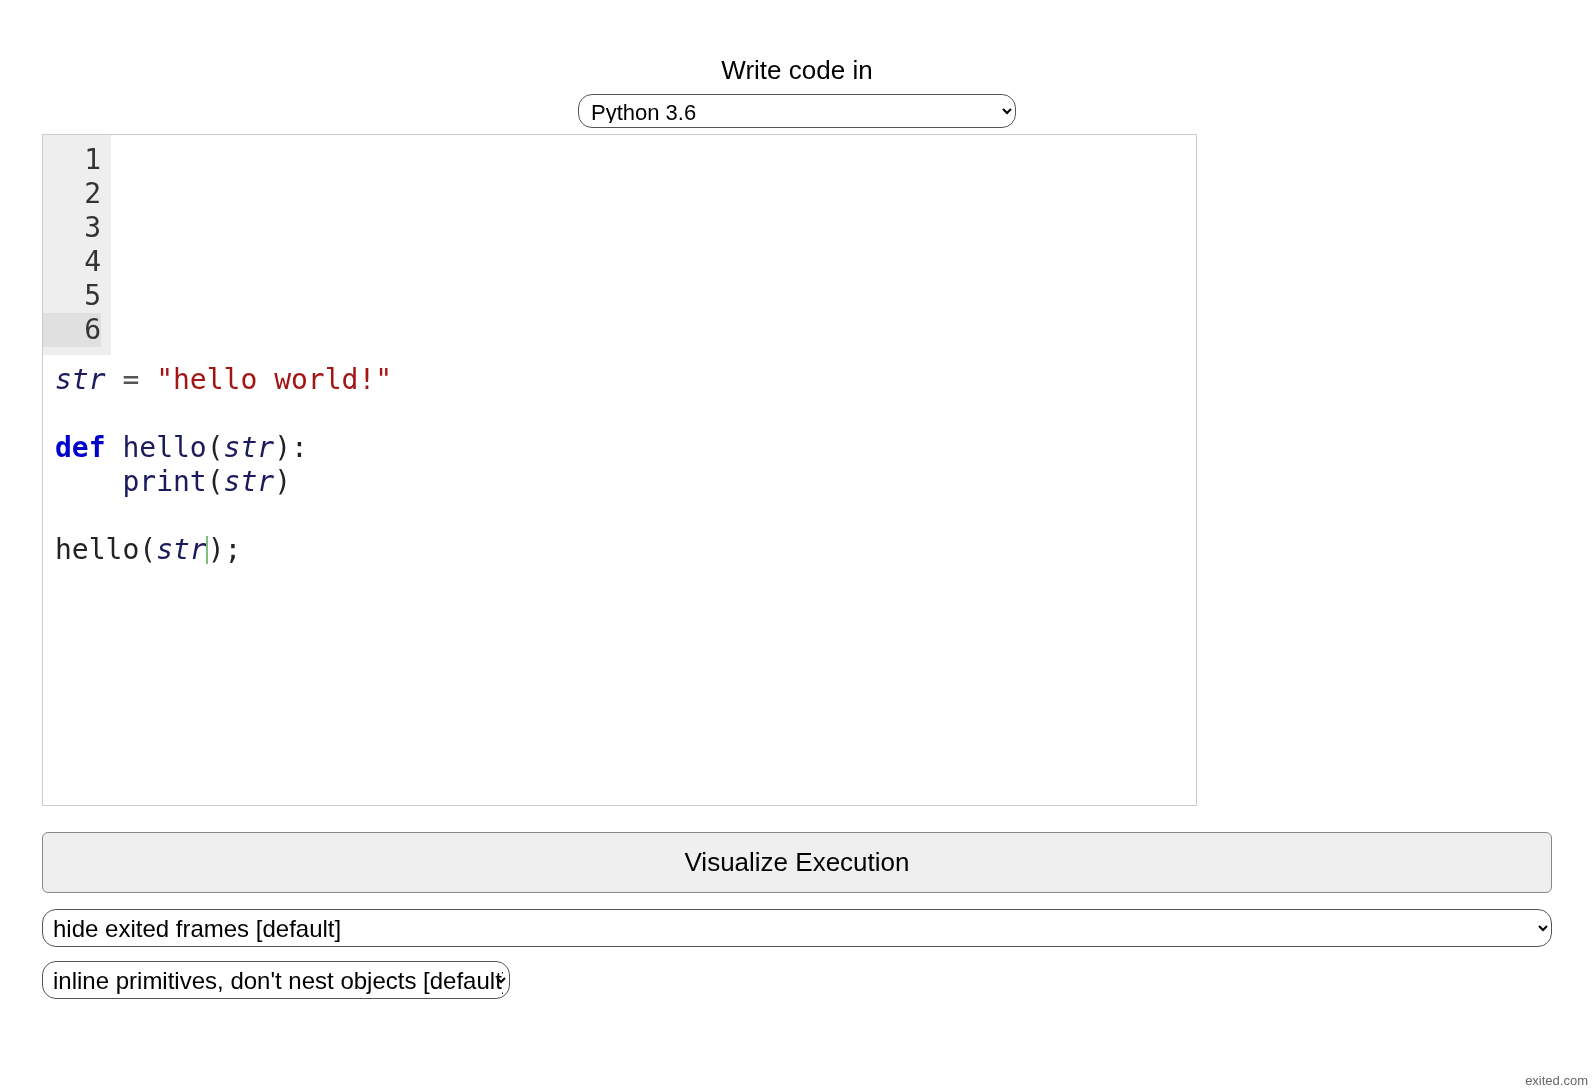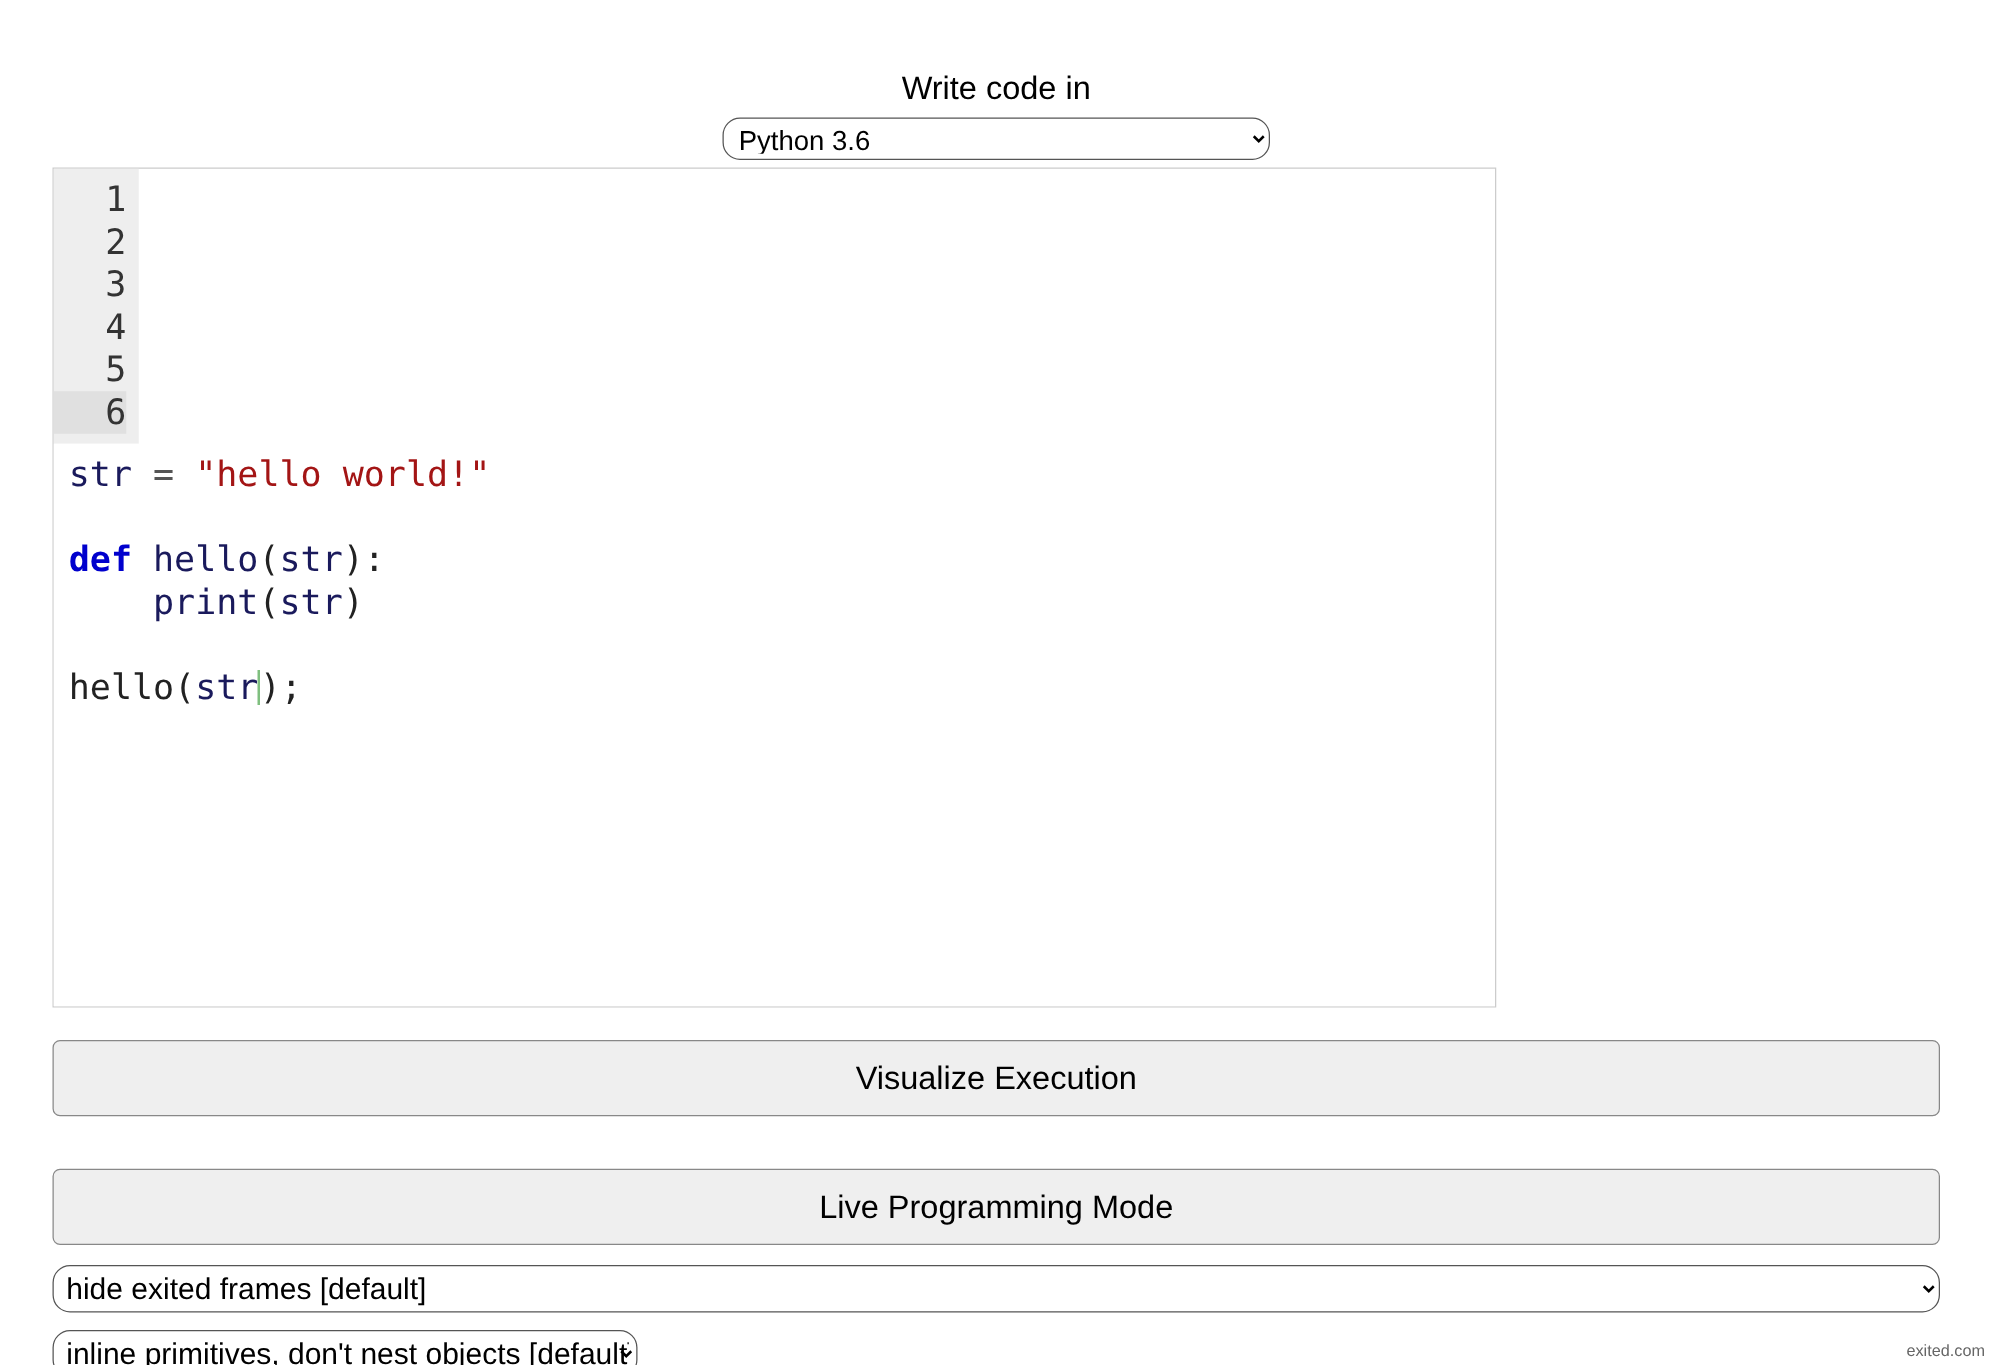--- a/index.html
+++ b/index.html
@@ -65,21 +65,21 @@
       font-size: 28px;
       line-height: 34px;
       white-space: pre;
       background: #fff;
       position: relative;
     }
     .line {
       height: 34px;
       display: block;
     }
-    .tok-var { color: #1a1a5c; }
+    .tok-var { color: #1a1a5c; font-style: italic; }
     .tok-op  { color: #555; }
     .tok-str { color: #a31515; }
     .tok-kw  { color: #0000cd; font-weight: bold; }
     .tok-def { color: #1a1a5c; }
     .tok-builtin { color: #1a1a5c; }
     .tok-plain { color: #222; }
     .cursor {
       display: inline-block;
       width: 2px;
       height: 28px;
@@ -140,21 +140,20 @@
       <div class="ln">3</div>
       <div class="ln">4</div>
       <div class="ln">5</div>
       <div class="ln current">6</div>
     </div>
   <div class="code" id="code"><span class="line"><span class="tok-var">str</span><span> </span><span class="tok-op">=</span><span> </span><span class="tok-str">"hello world!"</span></span><span class="line"></span><span class="line"><span class="tok-kw">def</span><span> </span><span class="tok-def">hello</span><span class="tok-plain">(</span><span class="tok-var">str</span><span class="tok-plain">):</span></span><span class="line"><span>    </span><span class="tok-builtin">print</span><span class="tok-plain">(</span><span class="tok-var">str</span><span class="tok-plain">)</span></span><span class="line"></span><span class="line"><span class="tok-plain">hello</span><span class="tok-plain">(</span><span class="tok-var">str</span><span class="cursor"></span><span class="tok-plain">);</span></span></div>
 </div>
 
 <div class="button-row">
   <button>Visualize Execution</button>
-  <button>Live Programming Mode</button>
 </div>
 
 <div class="options-row">
   <select class="opt-select">
     <option>hide exited frames [default]</option>
   </select>
   <select class="opt-select" style="width:468px">
     <option>inline primitives, don't nest objects [default]</option>
   </select>
 </div>

